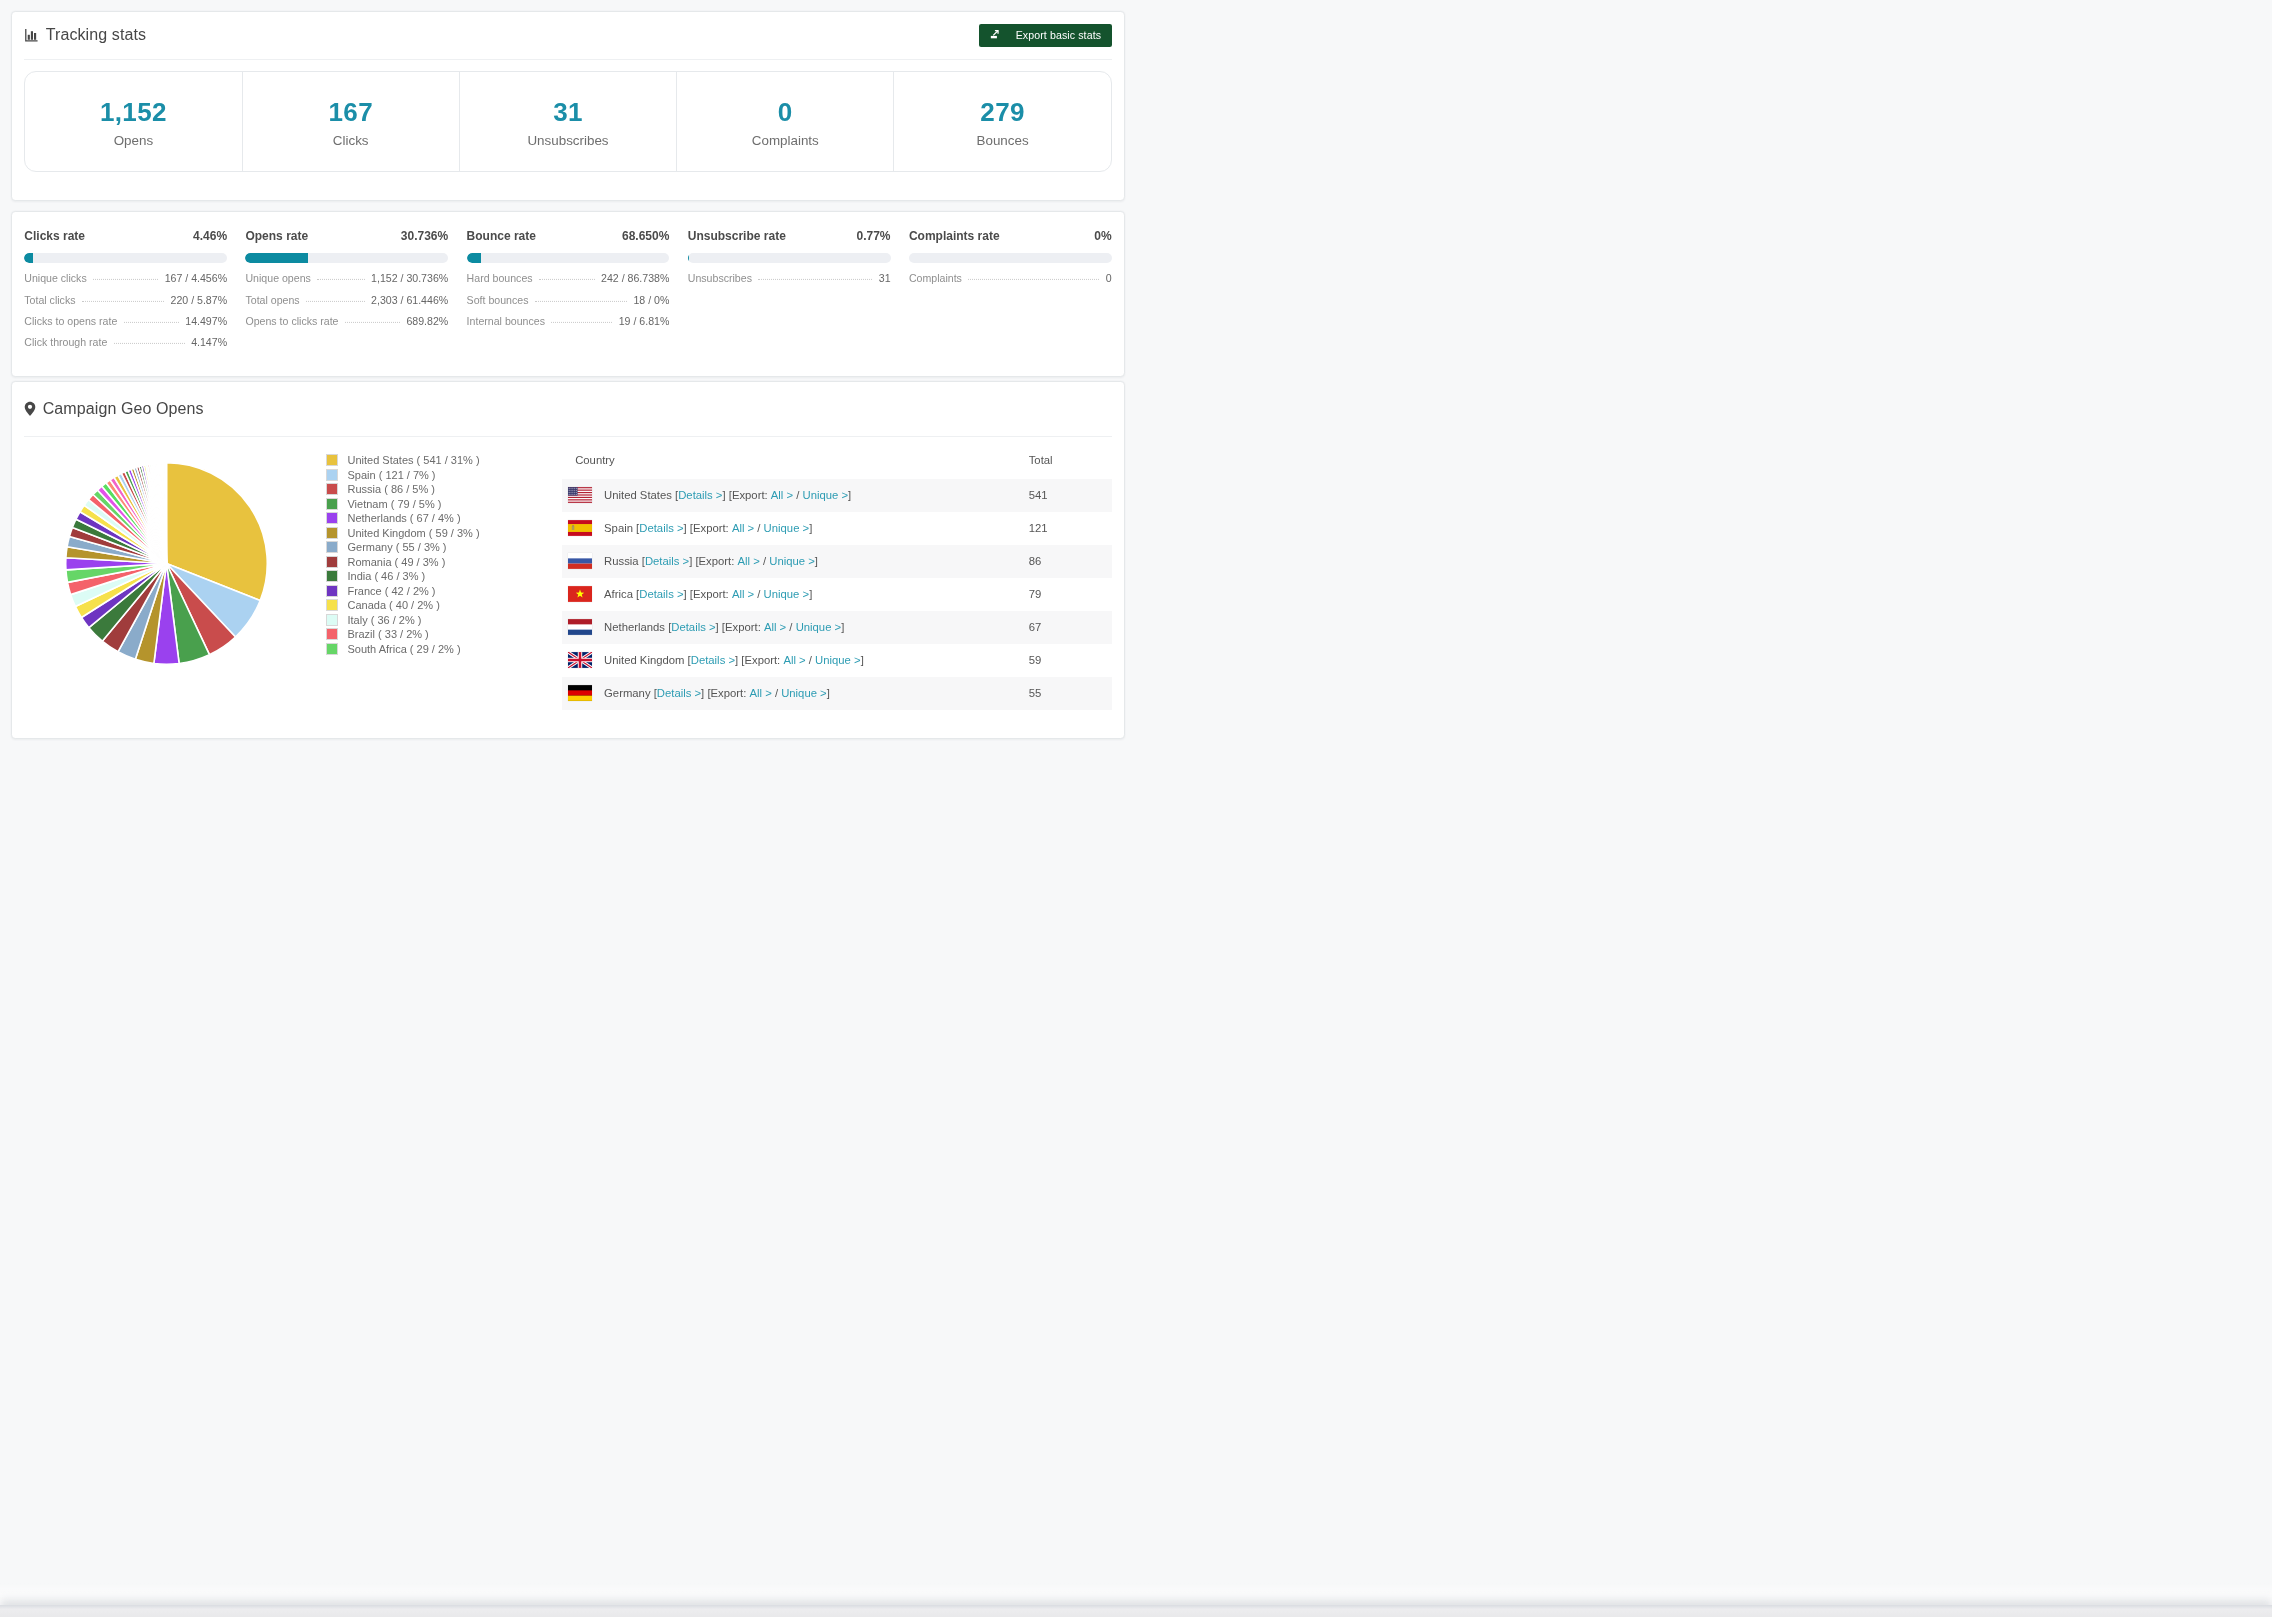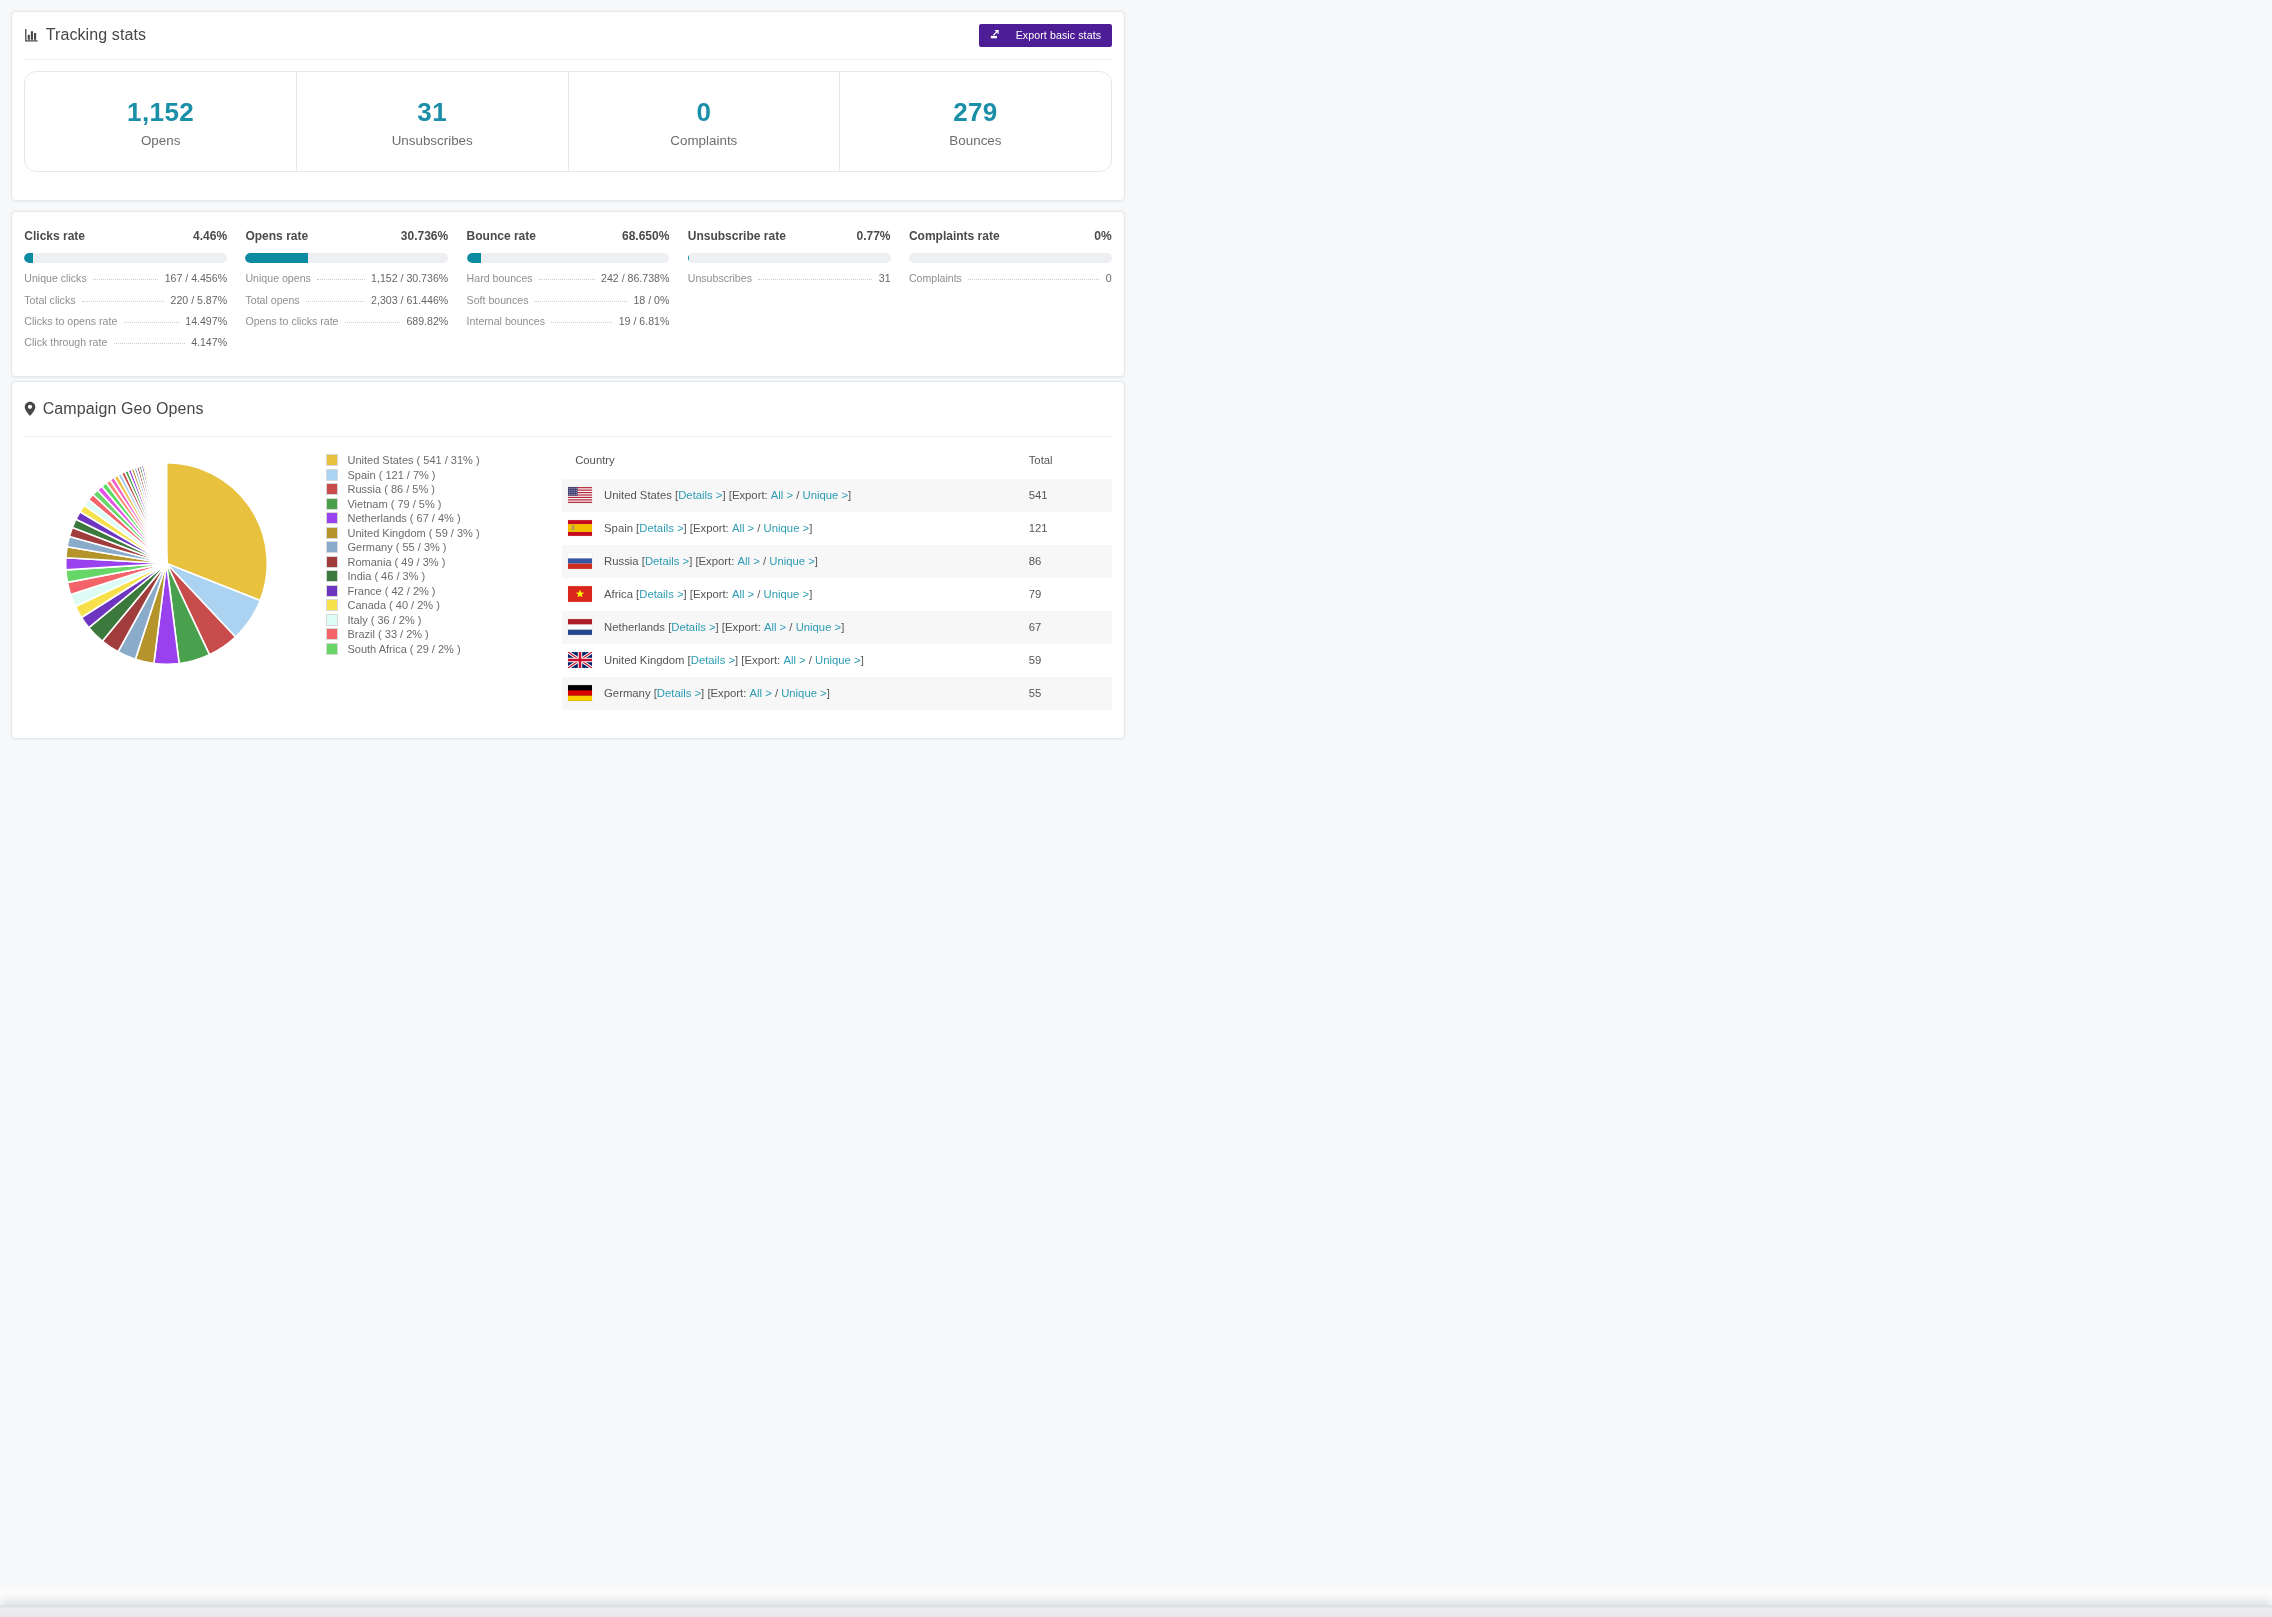--- a/index.html
+++ b/index.html
@@ -21,21 +21,21 @@
   .card-head{
     margin:0 12px;height:47px;display:flex;align-items:center;
     justify-content:space-between;border-bottom:0.7px solid #eef0f2;
   }
   #card-geo .card-head{height:54px;}
   .card-title{display:flex;align-items:center;gap:6.4px;font-size:16px;color:#474747;letter-spacing:0.1px;}
   .card-title svg{display:block;}
 
   .export-btn{
     display:flex;align-items:center;gap:15px;border:none;cursor:pointer;
-    background:#4c1d95;color:#fff;font-family:inherit;font-size:10.6px;
+    background:#14532d;color:#fff;font-family:inherit;font-size:10.6px;
     padding:0 10.6px;height:23px;border-radius:2.1px;letter-spacing:0.1px;
   }
 
   
   .stats-row{display:flex;margin:11.3px 12px 28px 12px;border:0.7px solid #e6e9ec;border-radius:12px;}
   .stat-box{flex:1;height:99px;text-align:center;border-right:0.7px solid #e6e9ec;padding-top:25.4px;box-sizing:border-box;}
   .stat-box:last-child{border-right:none;}
   .stat-num{font-size:26px;font-weight:700;color:#1b8ea8;letter-spacing:0.4px;}
   .stat-label{font-size:13.4px;color:#6e6e6e;margin-top:5px;}
 
@@ -103,20 +103,24 @@
             <rect x="2.6" y="11.2" width="8.6" height="3.4" fill="#fff"></rect>
           </svg>
         </span>
         <span>Export basic stats</span>
       </button>
     </div>
     <div class="stats-row" id="stats-row">
         <div class="stat-box">
           <div class="stat-num">1,152</div>
           <div class="stat-label">Opens</div>
+        </div>
+        <div class="stat-box">
+          <div class="stat-num">167</div>
+          <div class="stat-label">Clicks</div>
         </div>
         <div class="stat-box">
           <div class="stat-num">31</div>
           <div class="stat-label">Unsubscribes</div>
         </div>
         <div class="stat-box">
           <div class="stat-num">0</div>
           <div class="stat-label">Complaints</div>
         </div>
         <div class="stat-box">

